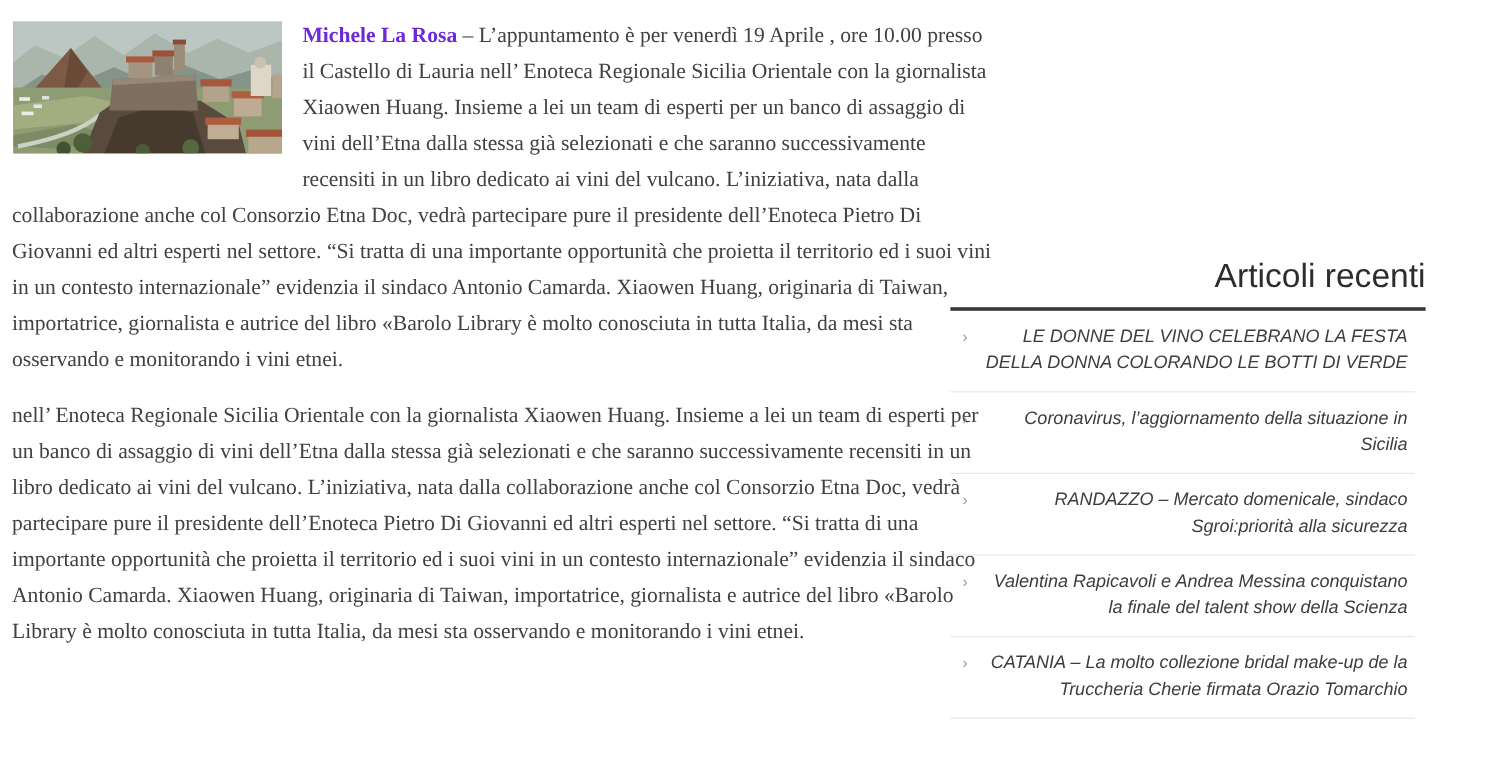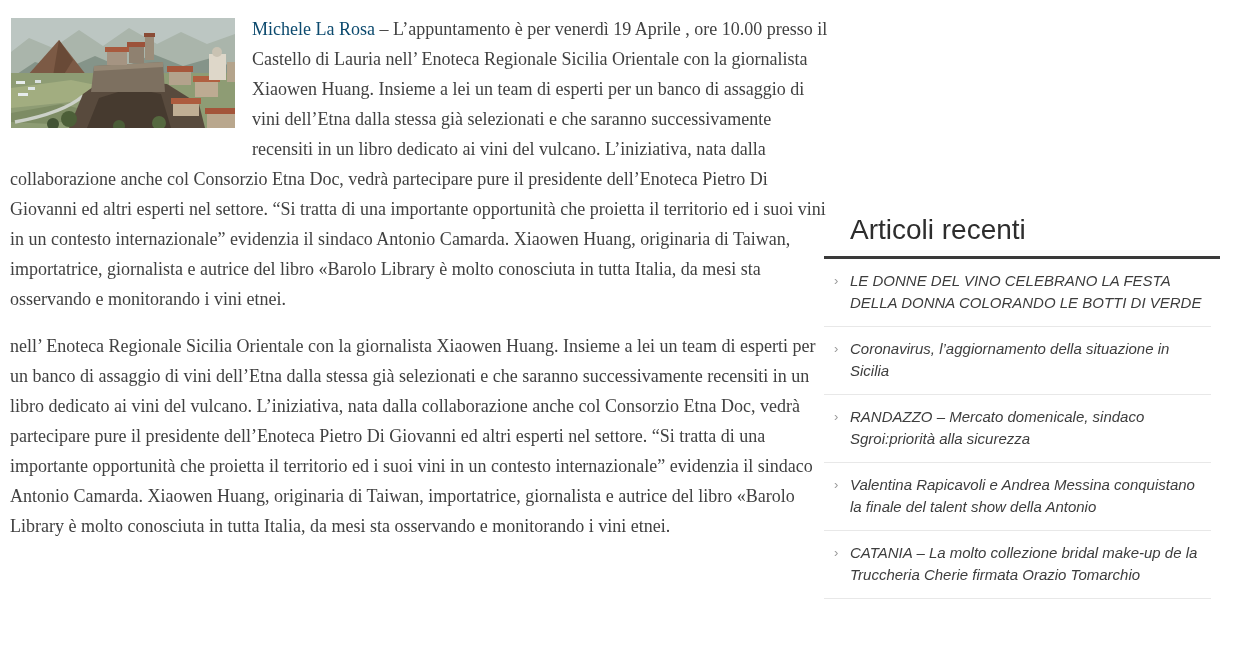--- a/index.html
+++ b/index.html
@@ -16,37 +16,38 @@
   .article {
     position: absolute;
     left: 10px; top: 14px;
     width: 820px;
     color: #414141;
     font-size: 18px;
     line-height: 30px;
     text-align: left;
   }
   .article p { margin: 0 0 17px 0; }
-  .article strong { color: #0c4a6e; font-weight: normal; }
+  .article strong { color: #6d28d9; font-weight: bold; }
 
   .photo {
     float: left;
     width: 224px; height: 110px;
     margin: 4px 17px 10px 1px;
     overflow: hidden;
     background: #9fae9b;
   }
   .photo svg { display: block; width: 224px; height: 110px; }
 
   
   .sidebar {
     position: absolute;
-    left: 824px; top: 214px;
+    left: 792px; top: 214px;
     width: 396px;
     font-family: "Liberation Sans", sans-serif;
+    text-align: right;
   }
   .sidebar-title {
     margin: 0;
     font-size: 28px;
     font-weight: 400;
     color: #2d2d2d;
     padding: 0 0 10px 26px;
     border-bottom: 3px solid #3a3a3a;
   }
   .recent-list {
@@ -145,20 +146,20 @@
     <li>
       <span class="chev">›</span>
       <span class="recent-link">Coronavirus, l’aggiornamento della situazione in Sicilia</span>
     </li>
     <li>
       <span class="chev">›</span>
       <span class="recent-link">RANDAZZO – Mercato domenicale, sindaco Sgroi:priorità alla sicurezza</span>
     </li>
     <li>
       <span class="chev">›</span>
-      <span class="recent-link">Valentina Rapicavoli e Andrea Messina conquistano la finale del talent show della Antonio</span>
+      <span class="recent-link">Valentina Rapicavoli e Andrea Messina conquistano la finale del talent show della Scienza</span>
     </li>
     <li>
       <span class="chev">›</span>
       <span class="recent-link">CATANIA – La molto collezione bridal make-up de la Truccheria Cherie firmata Orazio Tomarchio</span>
     </li>
   </ul>
 </div>
 
 </body></html>

